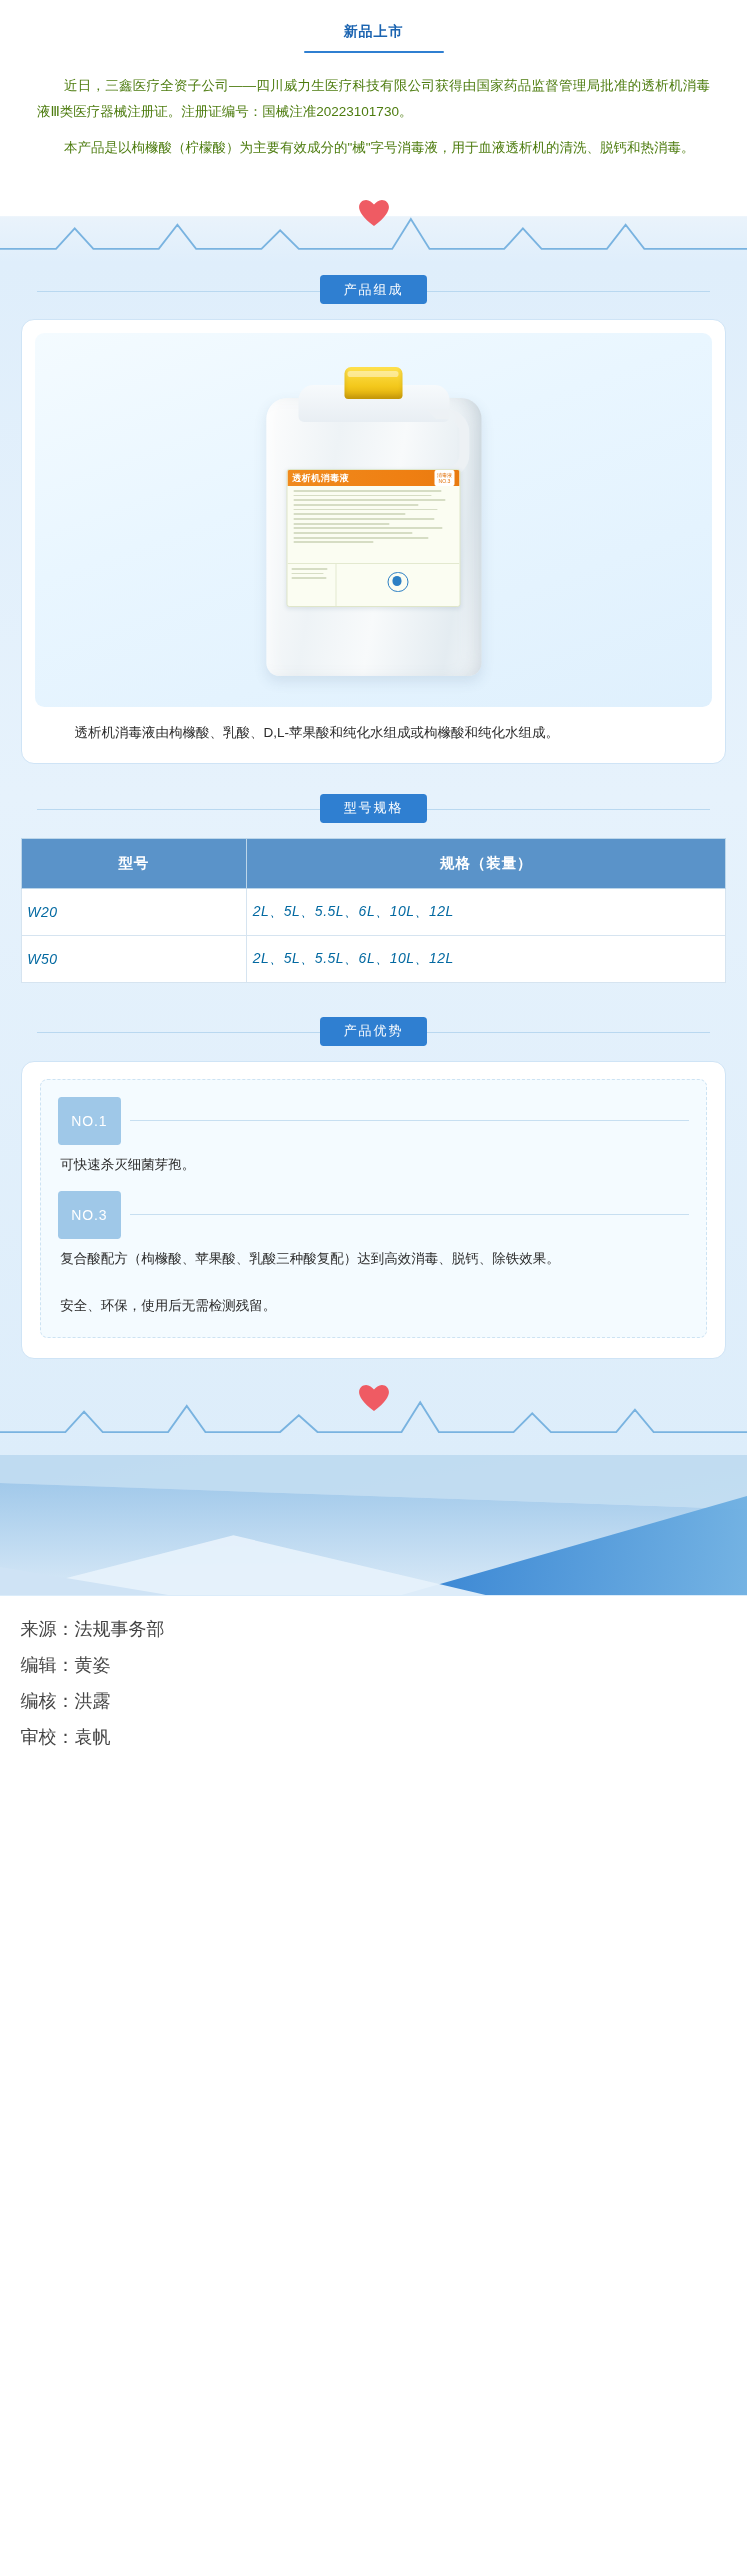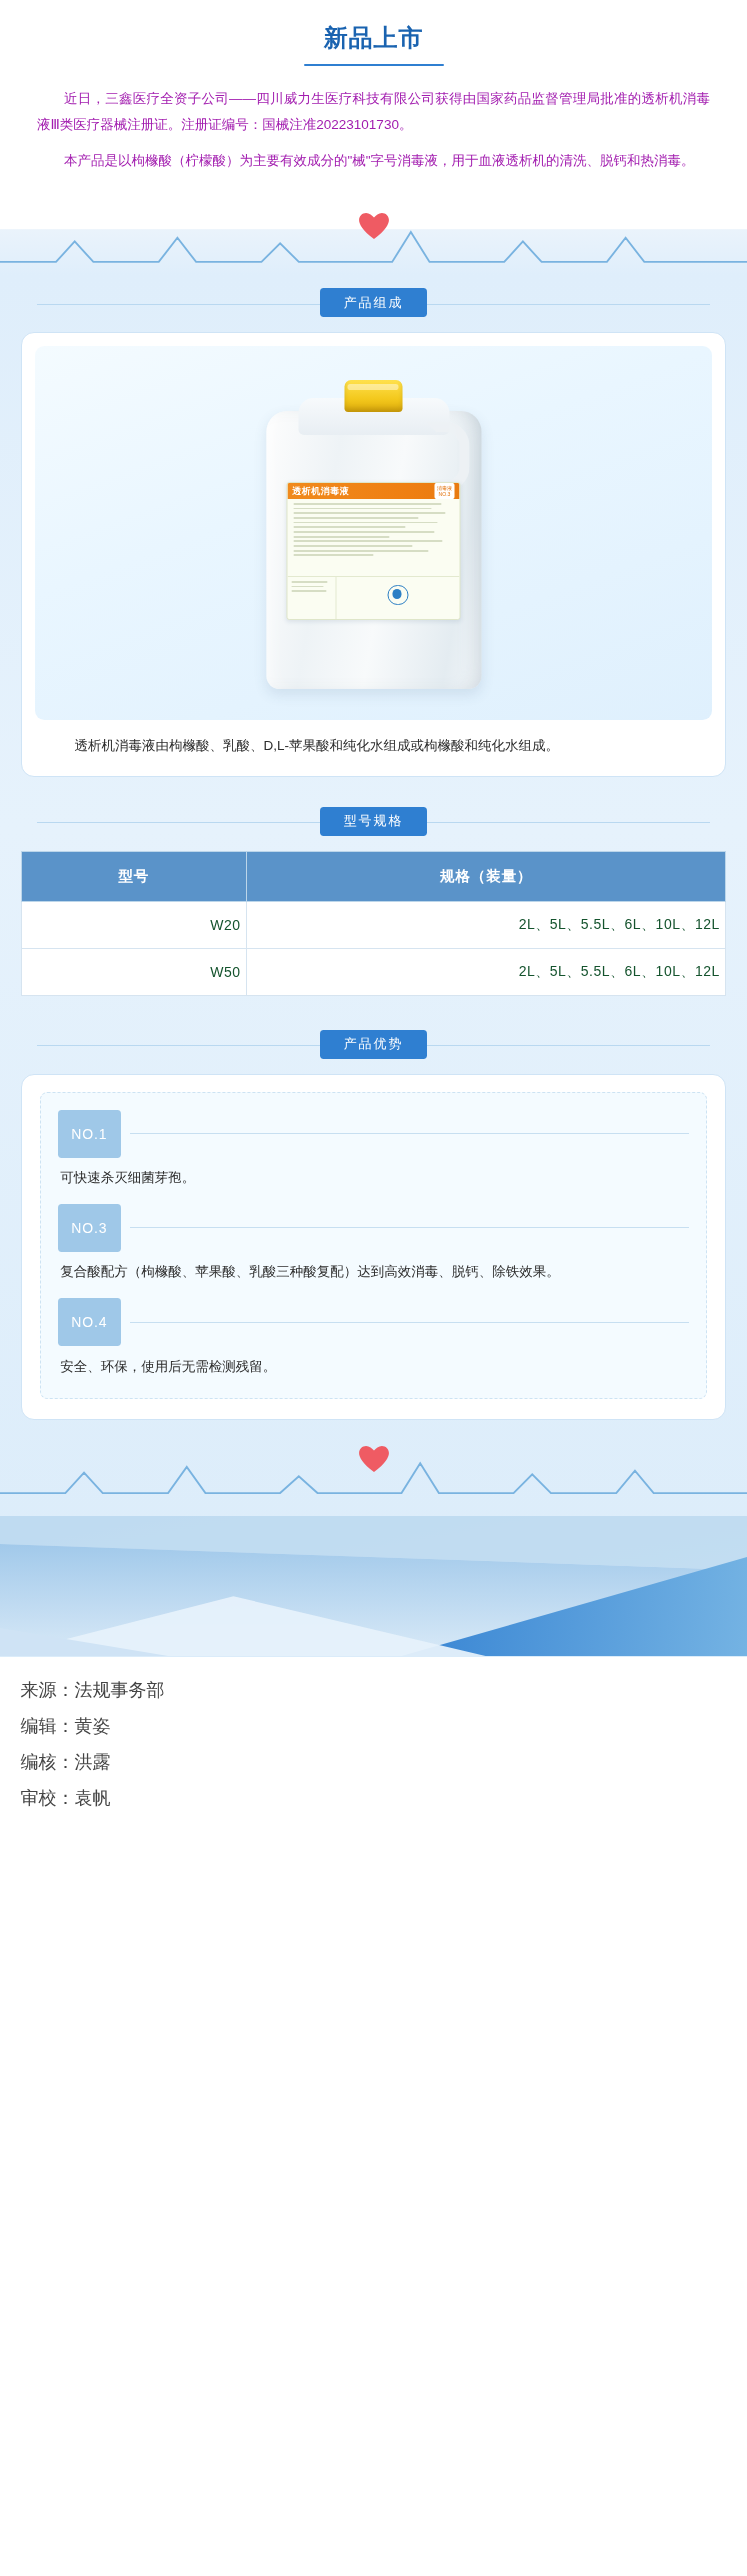--- a/index.html
+++ b/index.html
@@ -16,21 +16,21 @@
     overflow: hidden;
   }
 
   
   .header {
     padding: 22.4px 0 11.2px 0;
     text-align: center;
     background: #ffffff;
   }
   .header-title {
-    font-size: 24px;
+    font-size: 14px;
     font-weight: bold;
     color: #1a63b0;
     letter-spacing: 0.9px;
     display: inline-block;
     padding-bottom: 5.6px;
     position: relative;
   }
   .header-underline {
     width: 140px;
     height: 1.9px;
@@ -40,21 +40,21 @@
   }
 
   
   .intro {
     padding: 9.3px 37px 3.7px 37px;
     background: #ffffff;
   }
   .intro p {
     font-size: 13.5px;
     line-height: 1.95;
-    color: #a21caf;
+    color: #4d7c0f;
     text-align: justify;
     text-indent: 2em;
     margin-bottom: 9.3px;
   }
 
   
   .wave-block {
     position: relative;
     height: 84px;
     background: linear-gradient(180deg, #ffffff 0%, #ffffff 45%, #eaf3fb 46%, #dfeefb 100%);
@@ -252,23 +252,24 @@
     color: #ffffff;
     font-weight: bold;
     padding: 15px 5.6px;
     border: 0.9px solid #bcd6ea;
     font-size: 14.5px;
     letter-spacing: 0.9px;
   }
   table.spec td {
     padding: 14px 5.6px;
     border: 0.9px solid #d6e4f0;
-    text-align: right;
-    color: #14532d;
+    text-align: left;
+    color: #0369a1;
     letter-spacing: 0.5px;
+    font-style: italic;
   }
   table.spec td.model { width: 32%; }
 
   
   .adv-card {
     margin: 0 20.6px 9.3px 20.6px;
     background: #ffffff;
     border: 0.9px solid #cfe4f6;
     border-radius: 13px;
     padding: 17px 18.7px 20.6px 18.7px;
@@ -451,24 +452,20 @@
 
         <div class="adv-item">
           <div class="adv-head">
             <span class="adv-no">NO.3</span>
             <span class="adv-rule"></span>
           </div>
           <div class="adv-text">复合酸配方（枸橼酸、苹果酸、乳酸三种酸复配）达到高效消毒、脱钙、除铁效果。</div>
         </div>
 
         <div class="adv-item" style="margin-bottom:0">
-          <div class="adv-head">
-            <span class="adv-no">NO.4</span>
-            <span class="adv-rule"></span>
-          </div>
           <div class="adv-text">安全、环保，使用后无需检测残留。</div>
         </div>
 
       </div>
     </div>
 
     <div class="bottom-wave">
       <div class="heart">
         <svg viewBox="0 0 34 30" width="32" height="28" aria-hidden="true">
           <path d="M17 29 C5 20 1 13 1 8.5 C1 4 4.5 1 8.5 1 C12 1 15 3.3 17 6 C19 3.3 22 1 25.5 1 C29.5 1 33 4 33 8.5 C33 13 29 20 17 29 Z" fill="#ef5b63"></path>

